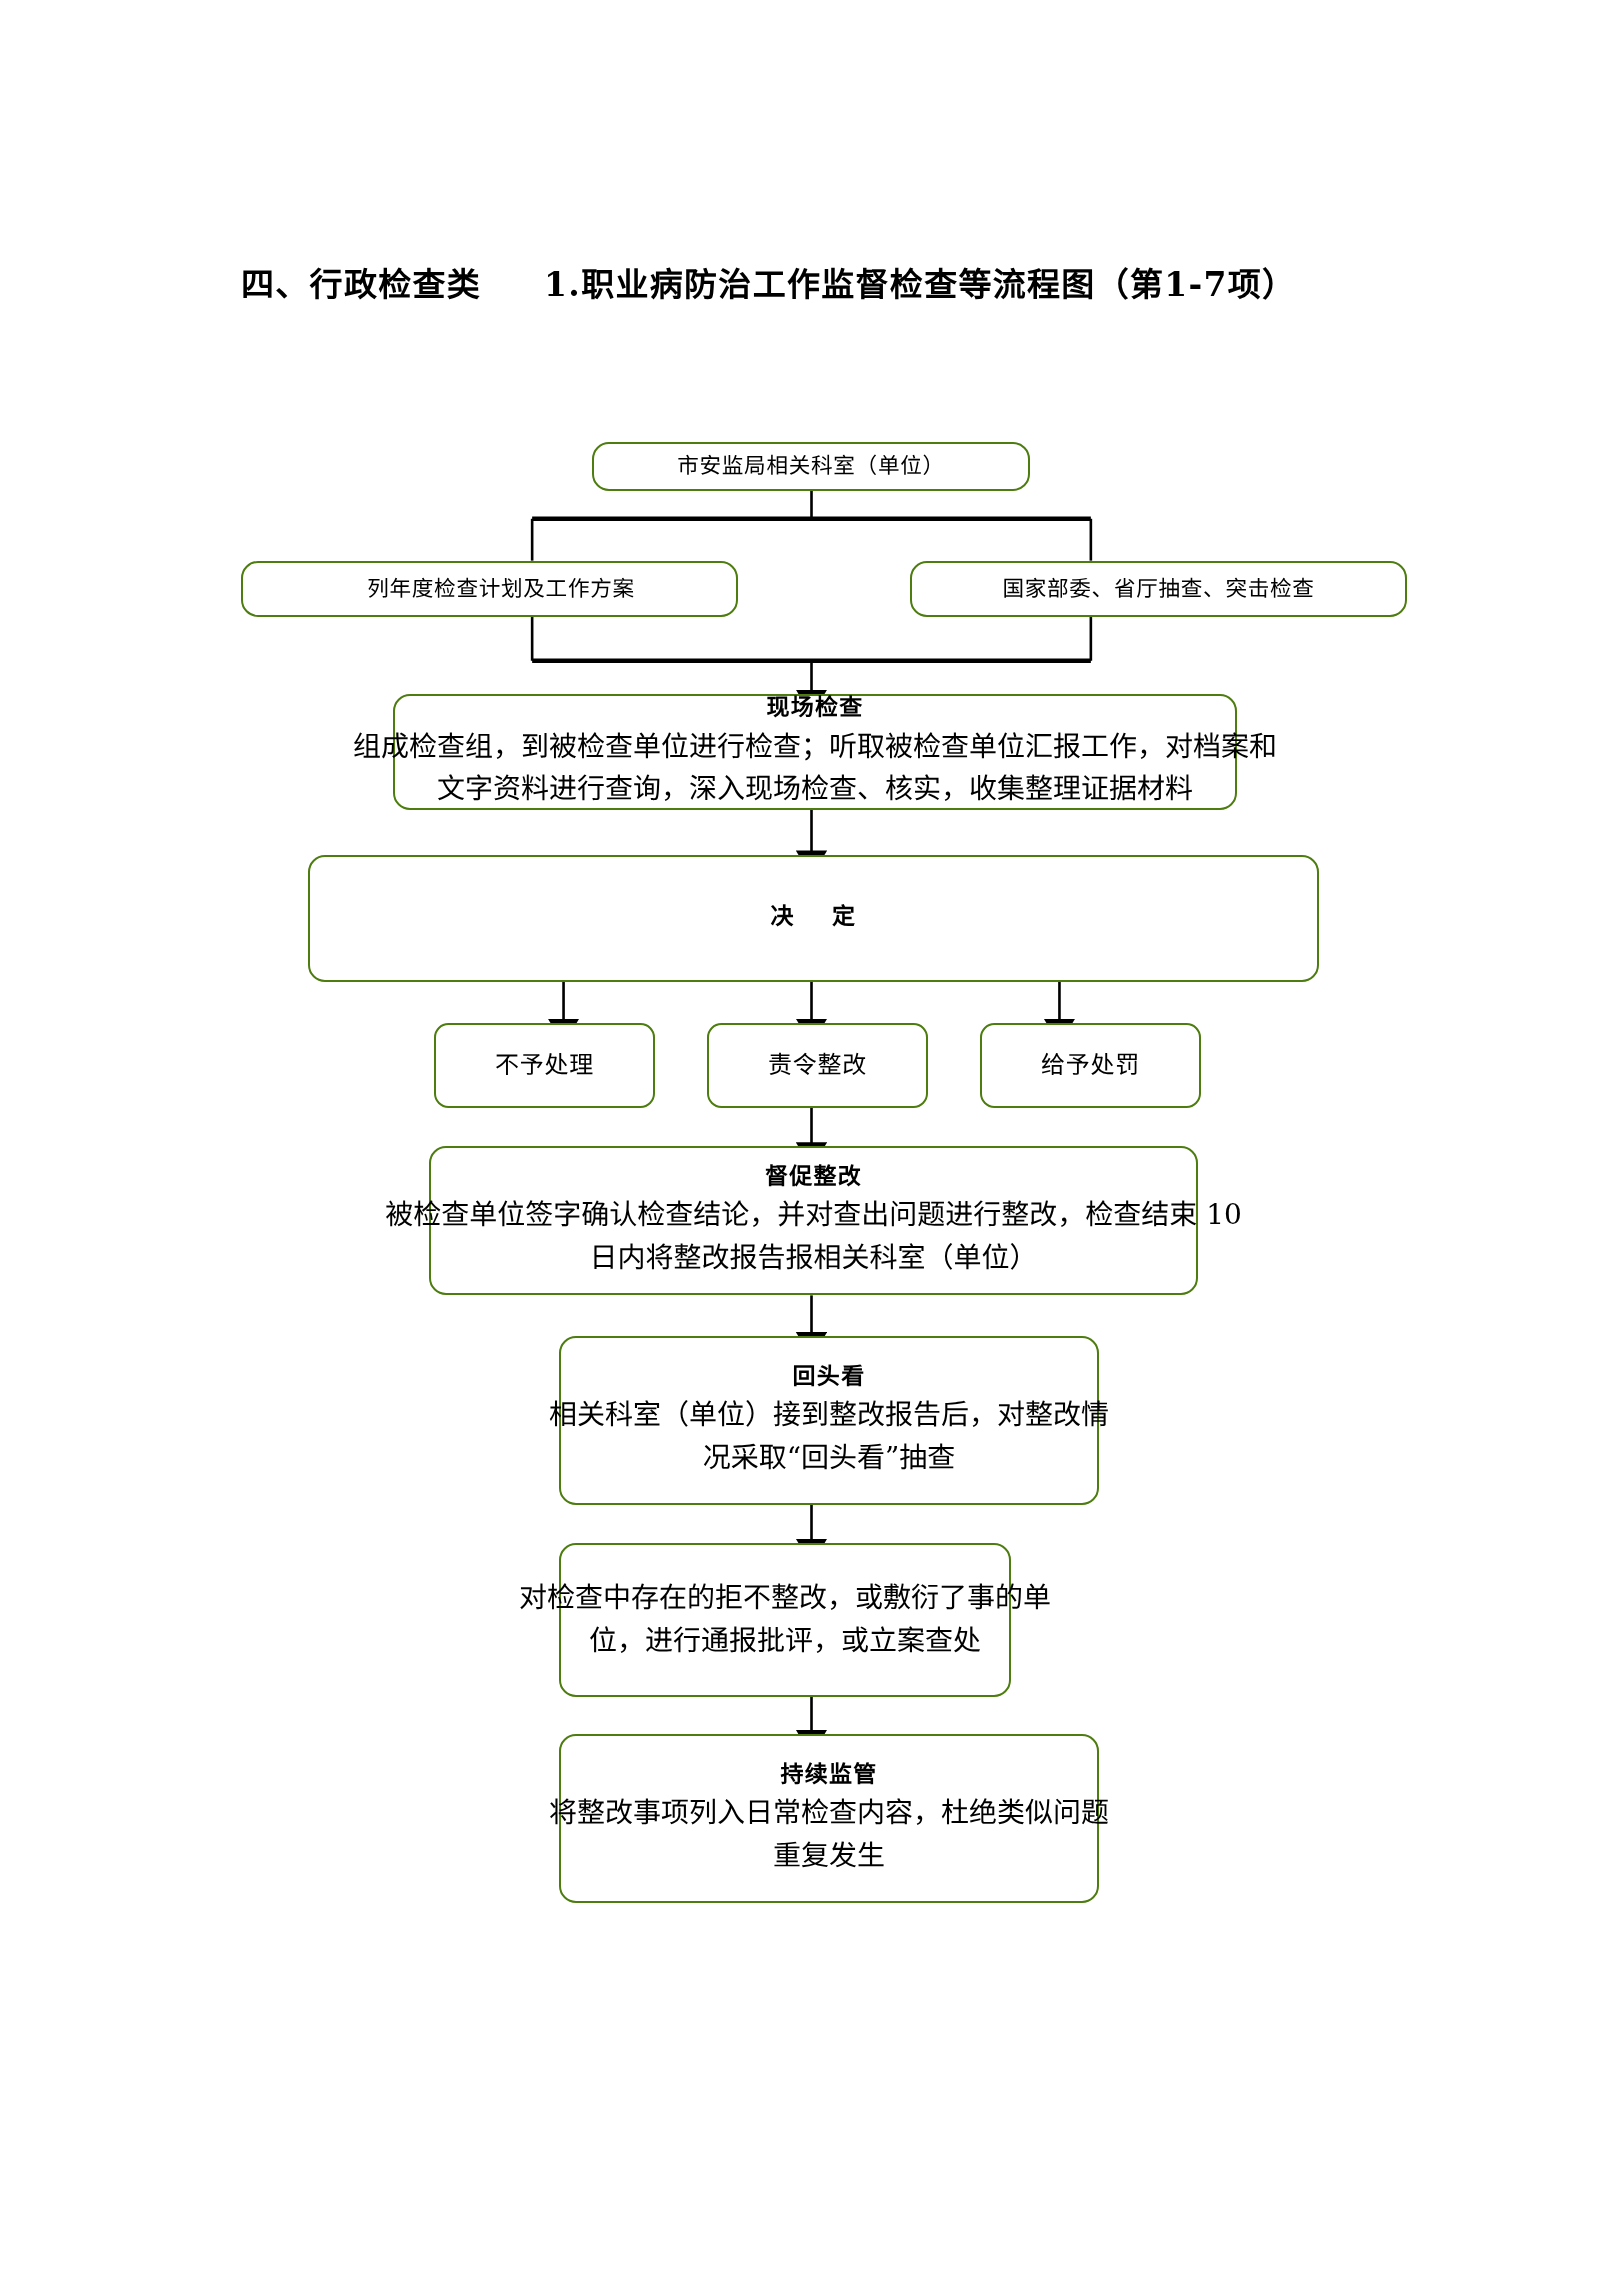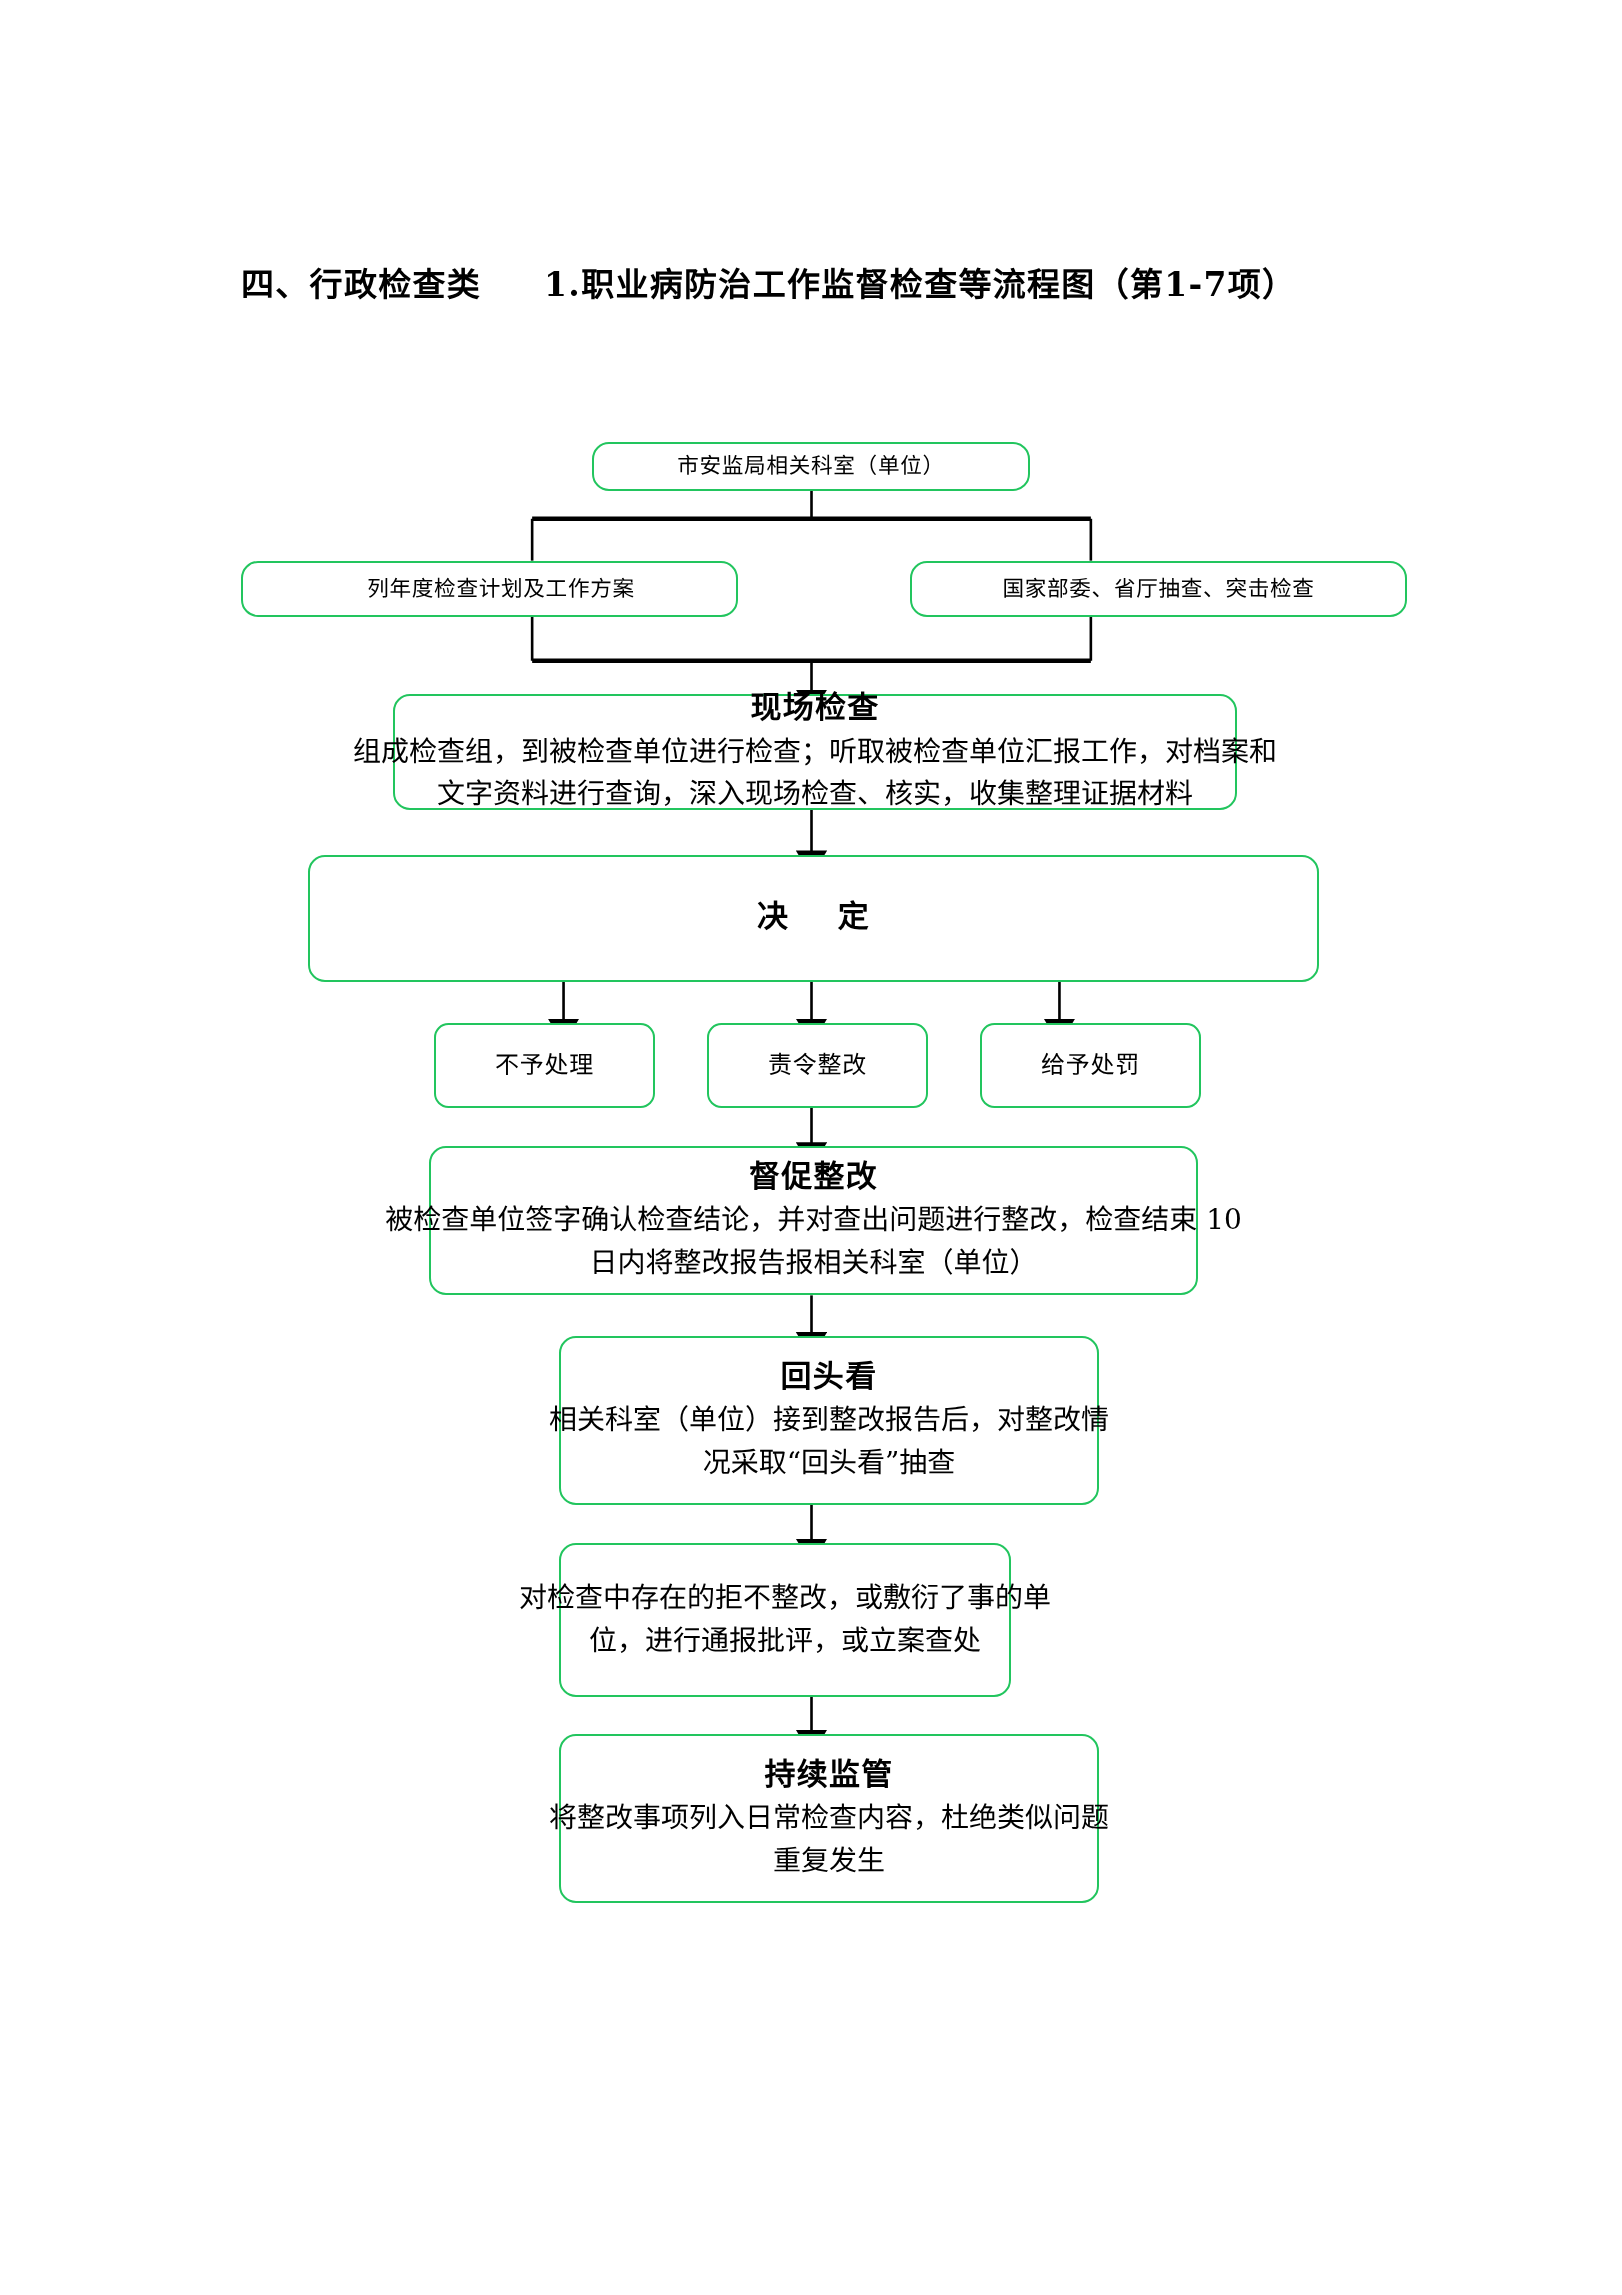--- a/index.html
+++ b/index.html
@@ -32,35 +32,35 @@
   #flow{
     position:absolute;
     left:0; top:0;
     width:1623px; height:2295px;
   }
   #flow svg{position:absolute;left:0;top:0;width:1623px;height:2295px;}
 
   .node{
     position:absolute;
     box-sizing:border-box;
-    border:2px solid #22c55e;
+    border:2px solid #4d7c0f;
     background:#ffffff;
     display:flex;
     flex-direction:column;
     align-items:center;
     justify-content:center;
     text-align:center;
     border-radius:17px;
     z-index:2;
   }
   .node.sharpish{border-radius:14.4px;}
 
   .node .n-title{
     font-weight:bold;
-    font-size:31px;
+    font-size:23px;
     line-height:1.25;
     margin-bottom:3.9px;
     letter-spacing:1.3px;
     white-space:pre;
   }
   .node .n-body{
     font-size:28px;
     line-height:1.52;
     padding:0 14.4px;
   }

